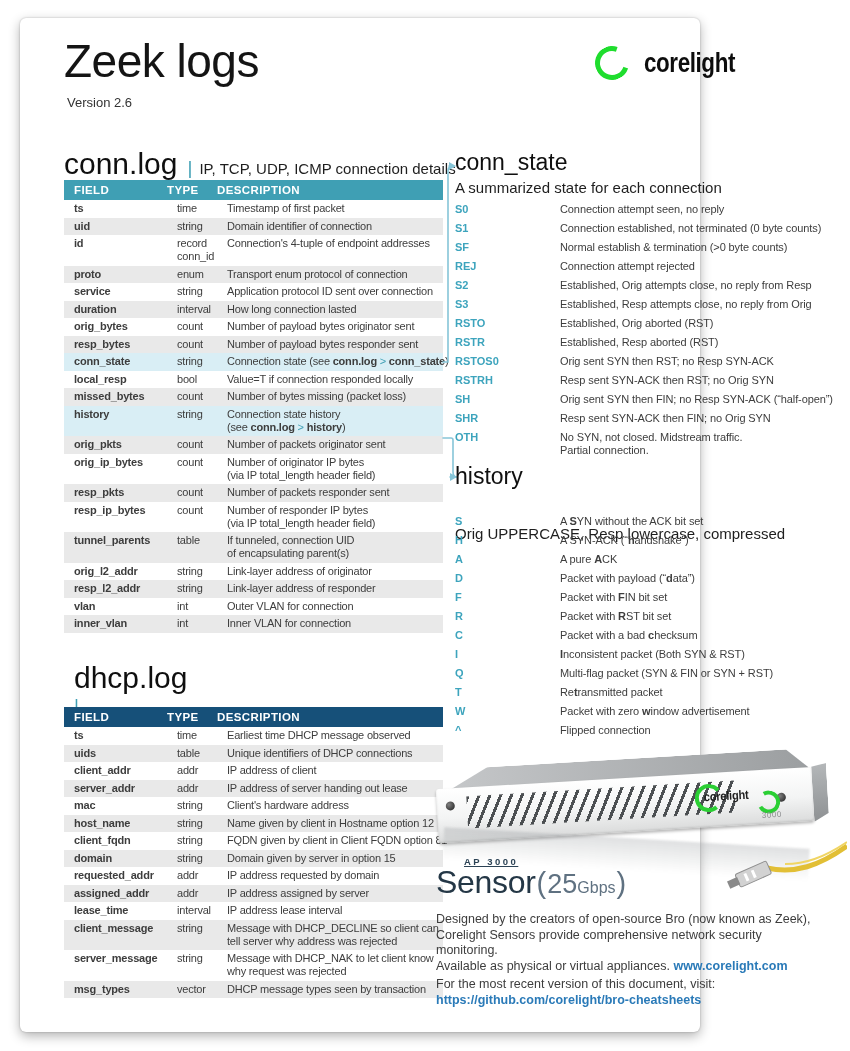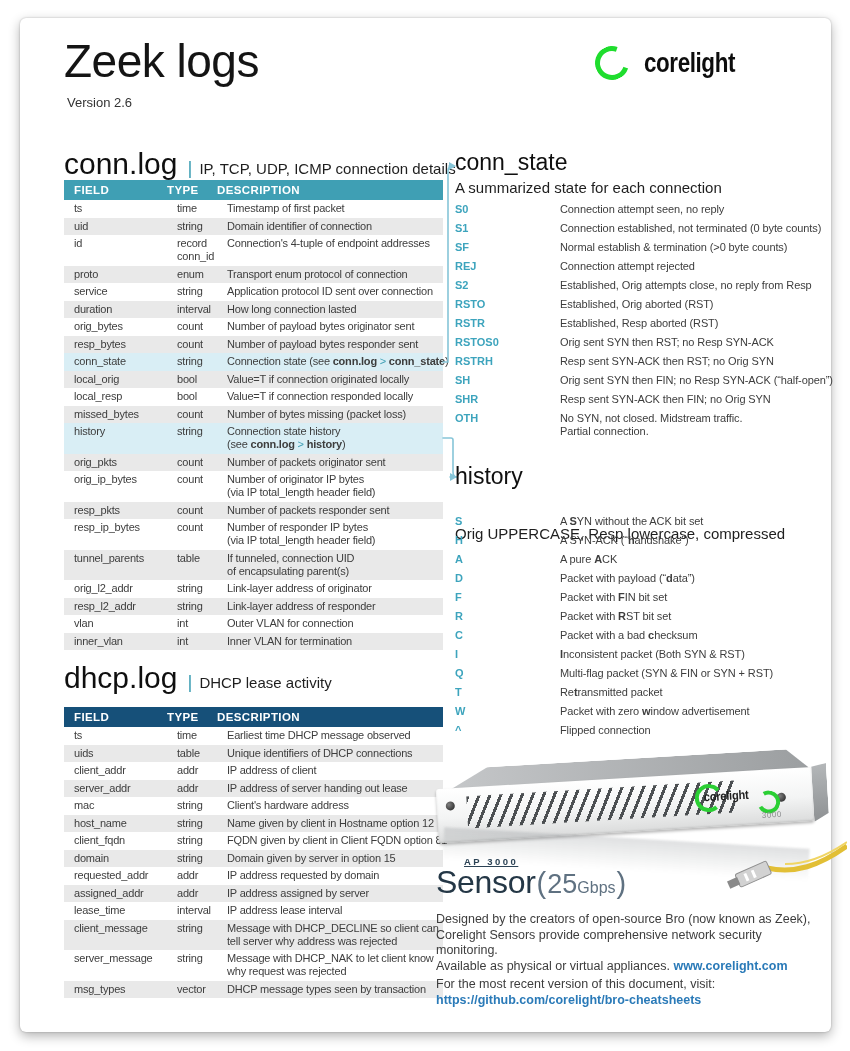--- a/index.html
+++ b/index.html
@@ -3,21 +3,21 @@
 <meta charset="utf-8">
 <style>
   html,body{margin:0;padding:0;}
   body{
     width:850px;height:1051px;position:relative;overflow:hidden;
     background:#ffffff;
     font-family:"Liberation Sans",sans-serif;
     -webkit-font-smoothing:antialiased;
   }
   .sheet{
-    position:absolute;left:20px;top:18px;width:811px;height:1014px;
+    position:absolute;left:20px;top:18px;width:680px;height:1014px;
     background:#fff;border-radius:6px;
     box-shadow:0 4px 12px rgba(0,0,0,.30), 0 0 2px rgba(0,0,0,.25);
   }
   
   .page-title{position:absolute;left:44px;top:16px;font-size:46px;font-weight:400;color:#141414;letter-spacing:-.5px;}
   .version{position:absolute;left:47px;top:77px;font-size:13px;color:#333;}
   .logo{position:absolute;left:575px;top:28px;display:flex;align-items:center;}
   .logo-arc{width:24px;height:24px;border-radius:50%;border:5px solid #1fdd2e;border-top-color:transparent;transform:rotate(64deg);}
   .logo-text{margin-left:15px;font-size:28px;font-weight:700;color:#0d0d0d;transform:scaleX(.8);transform-origin:left center;letter-spacing:-.5px;display:inline-block;}
   
@@ -30,21 +30,21 @@
   table.log-table th{
     color:#fff;font-size:11.5px;text-align:left;font-weight:700;letter-spacing:.4px;
     padding:4px 0 4px 10px;
   }
   table.conn th{background:#3f9fb4;}
   table.dhcp th{background:#165079;}
   table.log-table td{
     font-size:11px;color:#3d3d3d;line-height:13px;vertical-align:top;
     padding:2px 2px 2.5px 10px;letter-spacing:-.2px;white-space:nowrap;
   }
-  td.c-field{font-weight:400;color:#383838;}
+  td.c-field{font-weight:700;color:#383838;}
   tr.w{background:#fff;}
   tr.g{background:#e9e9e9;}
   tr.hl{background:#d9eef5;}
   .gt{color:#3f9fb4;}
   table.log-table b{font-weight:700;}
   
   .rc-title{position:absolute;font-size:23px;color:#0f0f0f;font-weight:400;}
   .rc-sub{position:absolute;font-size:15px;color:#1e1e1e;white-space:nowrap;}
   .key-list{position:absolute;width:372px;}
   .key-row{display:flex;margin-bottom:6px;}
@@ -174,25 +174,20 @@
     <td>count</td>
     <td>Number of payload bytes responder sent</td>
   </tr>
 
   <tr class="hl">
     <td class="c-field">conn_state</td>
     <td>string</td>
     <td>Connection state (see <b>conn.log</b> <span class="gt">&gt;</span> <b>conn_state</b>)</td>
   </tr>
 
-  <tr class="g">
-    <td class="c-field">local_orig</td>
-    <td>bool</td>
-    <td>Value=T if connection originated locally</td>
-  </tr>
 
   <tr class="w">
     <td class="c-field">local_resp</td>
     <td>bool</td>
     <td>Value=T if connection responded locally</td>
   </tr>
 
   <tr class="g">
     <td class="c-field">missed_bytes</td>
     <td>count</td>
@@ -249,26 +244,26 @@
 
   <tr class="w">
     <td class="c-field">vlan</td>
     <td>int</td>
     <td>Outer VLAN for connection</td>
   </tr>
 
   <tr class="g">
     <td class="c-field">inner_vlan</td>
     <td>int</td>
-    <td>Inner VLAN for termination</td>
+    <td>Inner VLAN for connection</td>
   </tr>
 </tbody>
   </table>
 
-  <div class="section-head" style="left:44px;top:643px;">
+  <div class="section-head" style="left:44px;top:643px;flex-direction:column;">
     <span class="log-name">dhcp.log</span>
     <span class="pipe">|</span>
     <span class="section-sub">DHCP lease activity</span>
   </div>
 
   <table class="log-table dhcp" style="top:689px;">
     <colgroup>
         <col style="width:103px">
         <col style="width:50px">
         <col style="width:226px">
@@ -395,20 +390,24 @@
   <div class="key-row">
     <span class="key">REJ</span>
     <span class="key-desc">Connection attempt rejected</span>
   </div>
 
   <div class="key-row">
     <span class="key">S2</span>
     <span class="key-desc">Established, Orig attempts close, no reply from Resp</span>
   </div>
 
+  <div class="key-row">
+    <span class="key">S3</span>
+    <span class="key-desc">Established, Resp attempts close, no reply from Orig</span>
+  </div>
 
   <div class="key-row">
     <span class="key">RSTO</span>
     <span class="key-desc">Established, Orig aborted (RST)</span>
   </div>
 
   <div class="key-row">
     <span class="key">RSTR</span>
     <span class="key-desc">Established, Resp aborted (RST)</span>
   </div>

